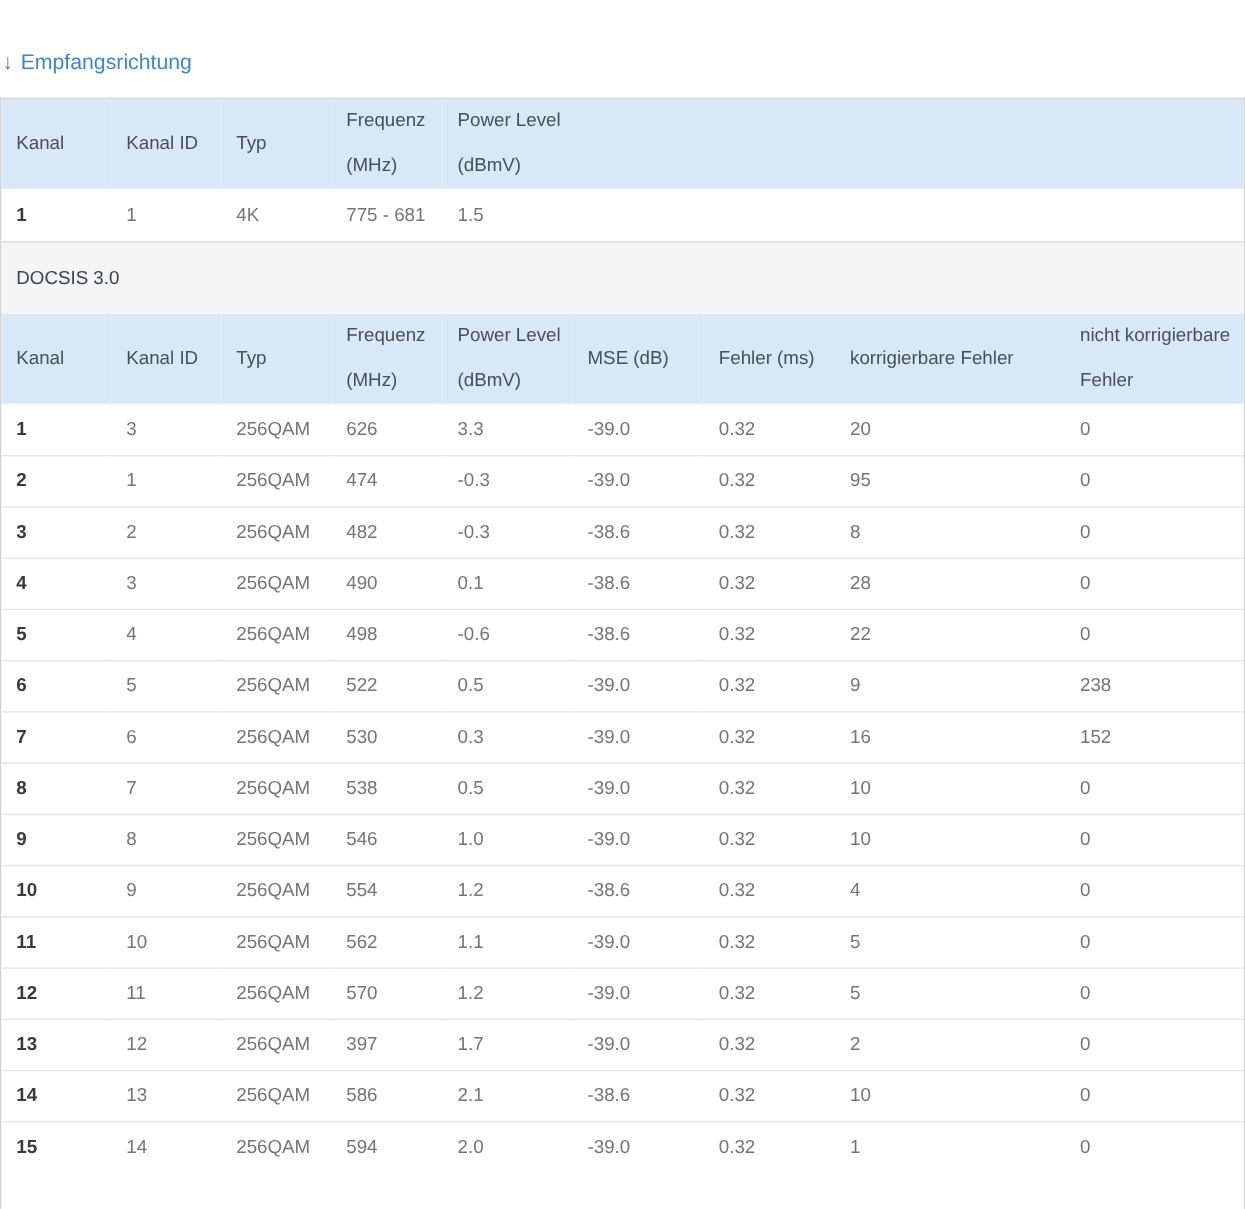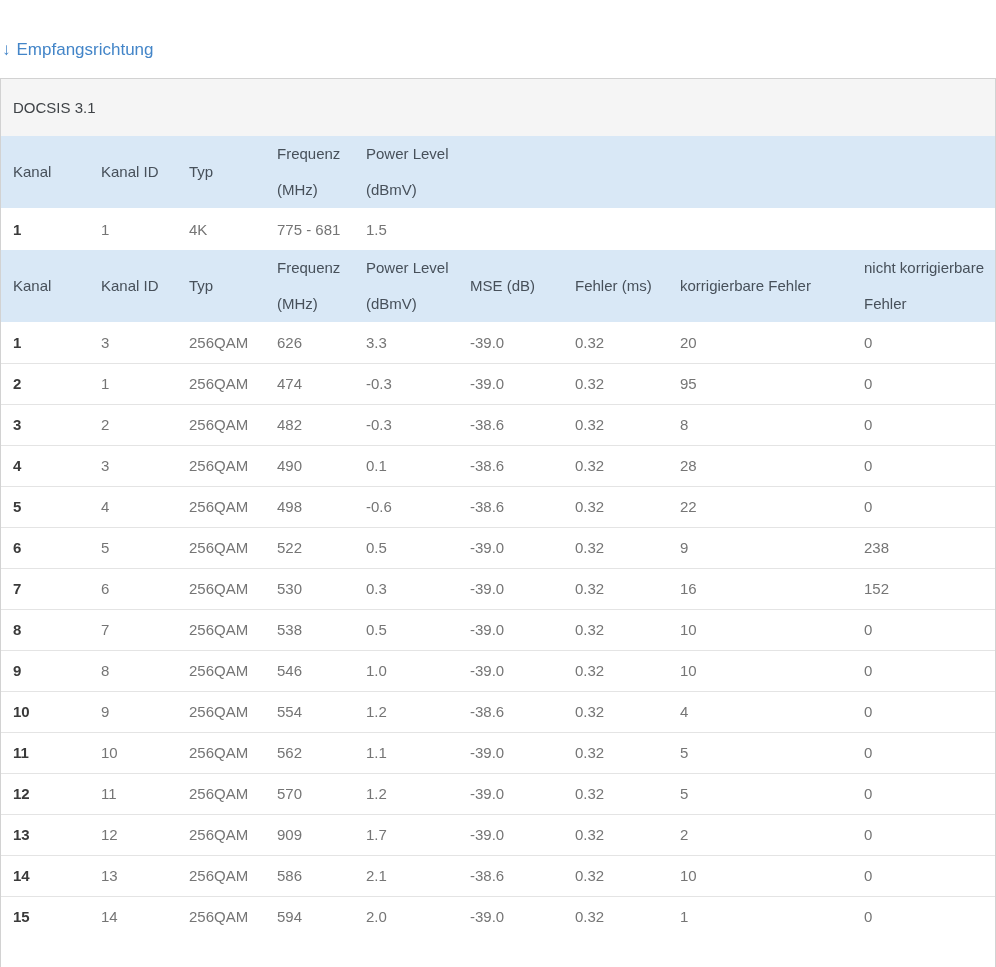--- a/index.html
+++ b/index.html
@@ -79,21 +79,20 @@
 
 <div class="page">
 
   <a class="section-link" href="#">
     <span class="arrow">↓</span><span>Empfangsrichtung</span>
   </a>
 
   <div class="twrap">
 
     <section>
-      <div class="group-header">DOCSIS 3.1</div>
       <table class="t31">
         <colgroup>
           <col style="width:88px">
             <col style="width:88px">
             <col style="width:88px">
             <col style="width:89px">
             <col>
         </colgroup>
         <thead>
             <tr>
@@ -122,20 +121,21 @@
               <td>1</td>
               <td>4K</td>
               <td>775 - 681</td>
               <td>1.5</td>
             </tr>
           </tbody>
       </table>
     </section>
 
     <section>
+      <div class="group-header">DOCSIS 3.0</div>
       <table class="t30">
         <colgroup>
           <col style="width:88px">
             <col style="width:88px">
             <col style="width:88px">
             <col style="width:89px">
             <col style="width:104px">
             <col style="width:105px">
             <col style="width:105px">
             <col style="width:184px">
@@ -305,21 +305,21 @@
               <td>1.2</td>
               <td>-39.0</td>
               <td>0.32</td>
               <td>5</td>
               <td>0</td>
             </tr>
             <tr>
               <td>13</td>
               <td>12</td>
               <td>256QAM</td>
-              <td>909</td>
+              <td>397</td>
               <td>1.7</td>
               <td>-39.0</td>
               <td>0.32</td>
               <td>2</td>
               <td>0</td>
             </tr>
             <tr>
               <td>14</td>
               <td>13</td>
               <td>256QAM</td>

